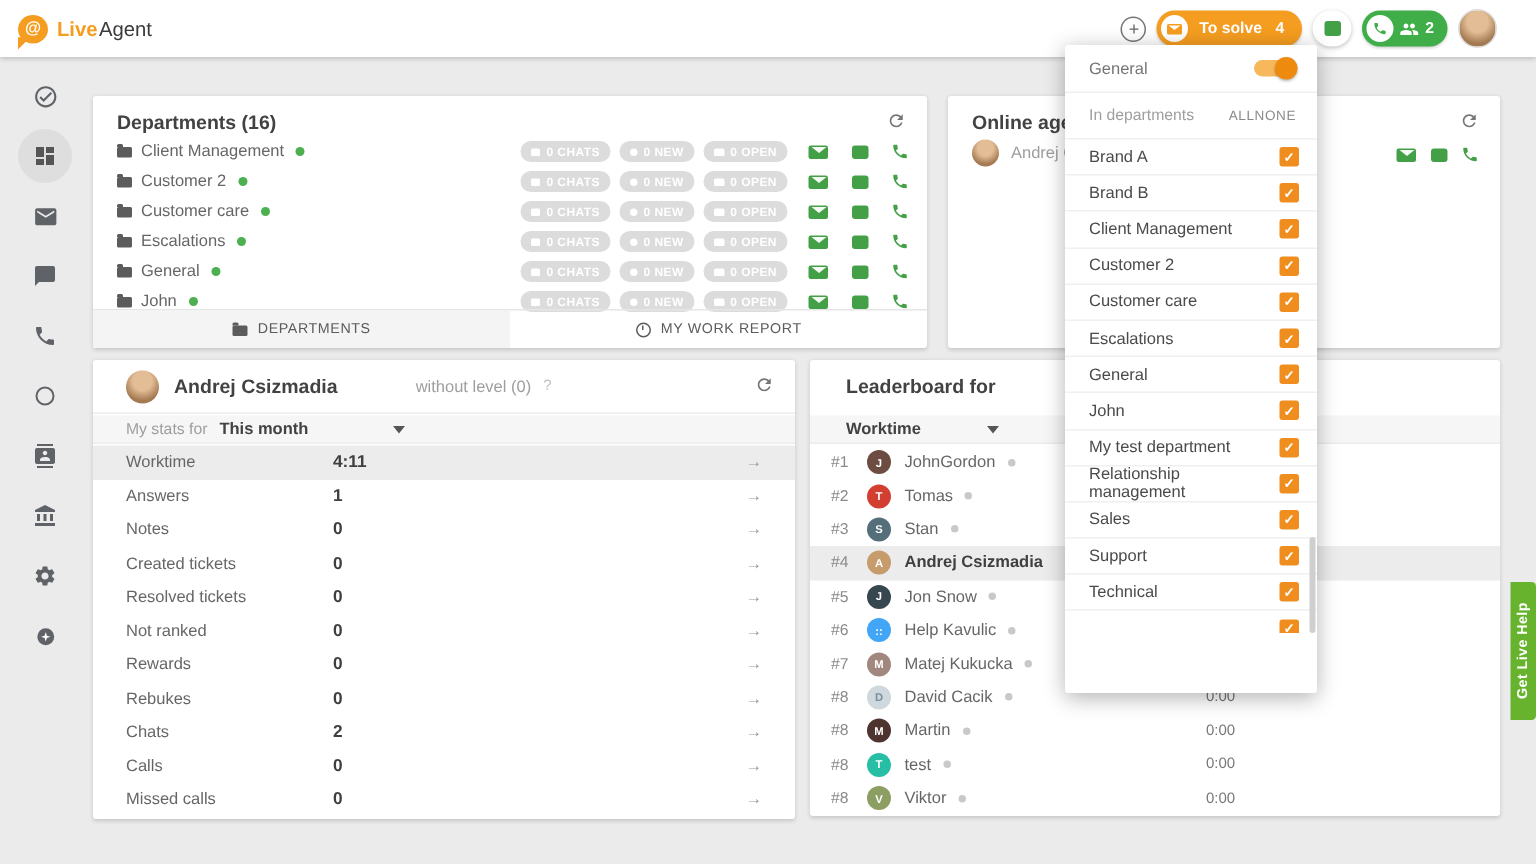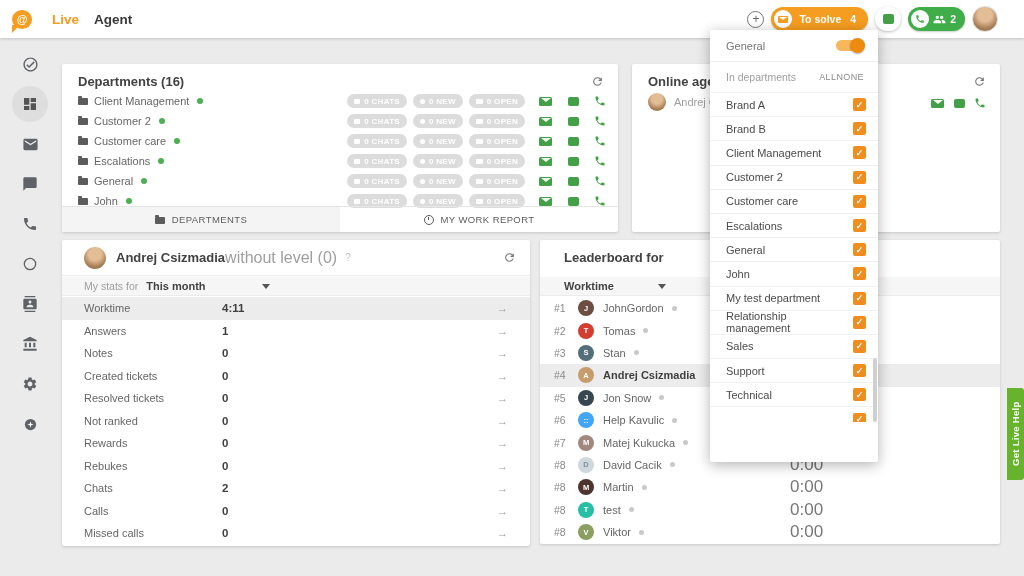--- a/index.html
+++ b/index.html
@@ -1,26 +1,26 @@
 <!DOCTYPE html>
 <html><head>
 <meta charset="utf-8">
 <style>
   *{box-sizing:border-box;margin:0;padding:0}
   html,body{width:1024px;height:576px}
   body{position:relative;background:#ebebeb;font-family:"Liberation Sans",sans-serif;overflow:hidden;color:#444}
 
   
   .topbar{position:absolute;top:0;left:0;width:1024px;height:38px;background:#fff;box-shadow:0 1px 3px rgba(0,0,0,.18);z-index:10;display:flex;align-items:center}
-  .brand{display:flex;align-items:center;gap:20px;margin-left:12px}
+  .brand{display:flex;align-items:center;gap:6px;margin-left:12px}
   .bubble{width:20px;height:19px;background:#f59d20;border-radius:50%;position:relative;display:flex;align-items:center;justify-content:center;color:#fff;font-weight:bold;font-size:11px}
   .bubble::before{content:"@"}
   .bubble::after{content:"";position:absolute;left:0;bottom:-4px;border:4px solid transparent;border-top-color:#f59d20;border-left-color:#f59d20}
   .brand .b1{color:#f59d20;font-weight:bold;font-size:13.5px}
-  .brand .b2{color:#3a3a3a;font-weight:bold;font-size:13.5px;margin-left:-5px}
+  .brand .b2{color:#3a3a3a;font-weight:normal;font-size:13.5px;margin-left:-5px}
   .tb-right{position:absolute;right:0;top:0;height:38px;display:flex;align-items:center;gap:7px;padding-right:26px}
   .pluscircle{width:17px;height:17px;border:1.5px solid #777;border-radius:50%;color:#666;font-size:12px;line-height:14px;text-align:center;cursor:pointer}
   .pluscircle::before{content:"+"}
   .tosolve{height:24px;background:#f59d20;border-radius:12px;display:flex;align-items:center;padding:0 12px 0 3px;gap:7px;box-shadow:0 1px 2px rgba(0,0,0,.2)}
   .tosolve .wc{width:18px;height:18px;background:#fff;border-radius:50%;display:flex;align-items:center;justify-content:center}
   .omail{width:10px;height:7px;background:#f59d20;border-radius:1px;position:relative}
   .omail::after{content:"";position:absolute;left:1px;top:1px;border-left:4px solid transparent;border-right:4px solid transparent;border-top:3px solid #fff}
   .tosolve .tl{color:#fff;font-weight:bold;font-size:10.5px}
   .tosolve .tc{color:#fff;font-weight:bold;font-size:10.5px;margin-left:2px}
   .chatpill{width:26px;height:24px;background:#fff;border-radius:12px;box-shadow:0 1px 3px rgba(0,0,0,.25);display:flex;align-items:center;justify-content:center}
@@ -69,21 +69,21 @@
   .oa-row{position:absolute;left:16px;top:28px;right:14px;height:20px;display:flex;align-items:center;gap:8px}
   .oa-av{width:18px;height:18px;border-radius:50%;background:radial-gradient(circle at 50% 32%,#e3bd95 0 34%,#a47a53 70%)}
   .oa-nm{font-size:11px;color:#9e9e9e;white-space:nowrap;overflow:hidden;max-width:60px}
   .oa-icons{position:absolute;right:14px;top:33px;display:flex;align-items:center}
 
   
   #stats{left:62px;top:240px;width:468px;height:306px}
   .st-head{position:absolute;left:0;right:0;top:0;height:36px;display:flex;align-items:center;border-bottom:1px solid #ececec}
   .st-av{width:22px;height:22px;border-radius:50%;margin-left:22px;background:radial-gradient(circle at 50% 32%,#e3bd95 0 34%,#a47a53 70%)}
   .st-nm{font-size:13px;font-weight:bold;color:#424242;margin-left:10px}
-  .st-lvl{font-size:16px;color:#9e9e9e;}
+  .st-lvl{font-size:11px;color:#9e9e9e;margin-left:52px}
   .st-q{font-size:10px;color:#c0c0c0;margin-left:8px}
   .subhead{position:absolute;left:0;right:0;top:37px;height:19px;background:#f6f6f6;display:flex;align-items:center;border-bottom:1px solid #ececec}
   .sh-l{font-size:10.5px;color:#9e9e9e;margin-left:22px}
   .sh-v{font-size:11px;font-weight:bold;color:#424242;margin-left:8px}
   .caret{border-left:4px solid transparent;border-right:4px solid transparent;border-top:5px solid #555;margin-left:56px;cursor:pointer}
   .srows{position:absolute;left:0;right:0;top:57px}
   .srow{height:22.5px;display:flex;align-items:center;padding:0 22px;position:relative;cursor:pointer}
   .srow.hl{background:#ececec}
   .srow .lbl{width:138px;font-size:11px;color:#666}
   .srow .val{font-size:11.5px;font-weight:bold;color:#3f3f3f}
@@ -95,21 +95,21 @@
   .lb-metric .mv{font-size:11px;font-weight:bold;color:#424242;margin-left:24px}
   .lb-metric .caret{margin-left:44px}
   .lrows{position:absolute;left:0;right:0;top:57px}
   .lrow{height:22.4px;display:flex;align-items:center;padding:0 14px;position:relative;cursor:pointer}
   .lrow.hl{background:#ececec}
   .lrow .rank{width:24px;font-size:10.5px;color:#8a8a8a}
   .lav{width:16px;height:16px;border-radius:50%;margin-right:9px;display:flex;align-items:center;justify-content:center;font-size:7.5px;color:#fff;font-weight:bold;flex:none}
   .lrow .nm{font-size:11px;color:#666;margin-right:8px}
   .lrow.hl .nm{font-weight:bold;color:#3f3f3f}
   .ldot{width:5px;height:5px;border-radius:50%;background:#c9c9c9}
-  .lval{position:absolute;left:250px;font-size:17px;color:#777}
+  .lval{position:absolute;left:264px;font-size:10px;color:#777}
 
   
   #popup{position:absolute;left:710px;top:30px;width:168px;height:432px;background:#fff;border-radius:2px;box-shadow:0 3px 14px rgba(0,0,0,.3);z-index:20}
   .prow1{height:32px;display:flex;align-items:center;justify-content:space-between;padding:0 14px 0 16px;border-bottom:1px solid #efefef}
   .prow1 .pl{font-size:11px;color:#757575}
   .toggle{width:28px;height:11px;border-radius:6px;background:#f7b85c;position:relative;cursor:pointer}
   .toggle::after{content:"";position:absolute;right:-1px;top:-2px;width:15px;height:15px;border-radius:50%;background:#ee8a0e;box-shadow:0 1px 2px rgba(0,0,0,.3)}
   .prow2{height:30px;display:flex;align-items:center;padding:0 14px 0 16px}
   .prow2 .pl{font-size:10.5px;color:#9e9e9e;flex:1}
   .prow2 .lk{font-size:9px;color:#8a8a8a;letter-spacing:.4px;cursor:pointer}

